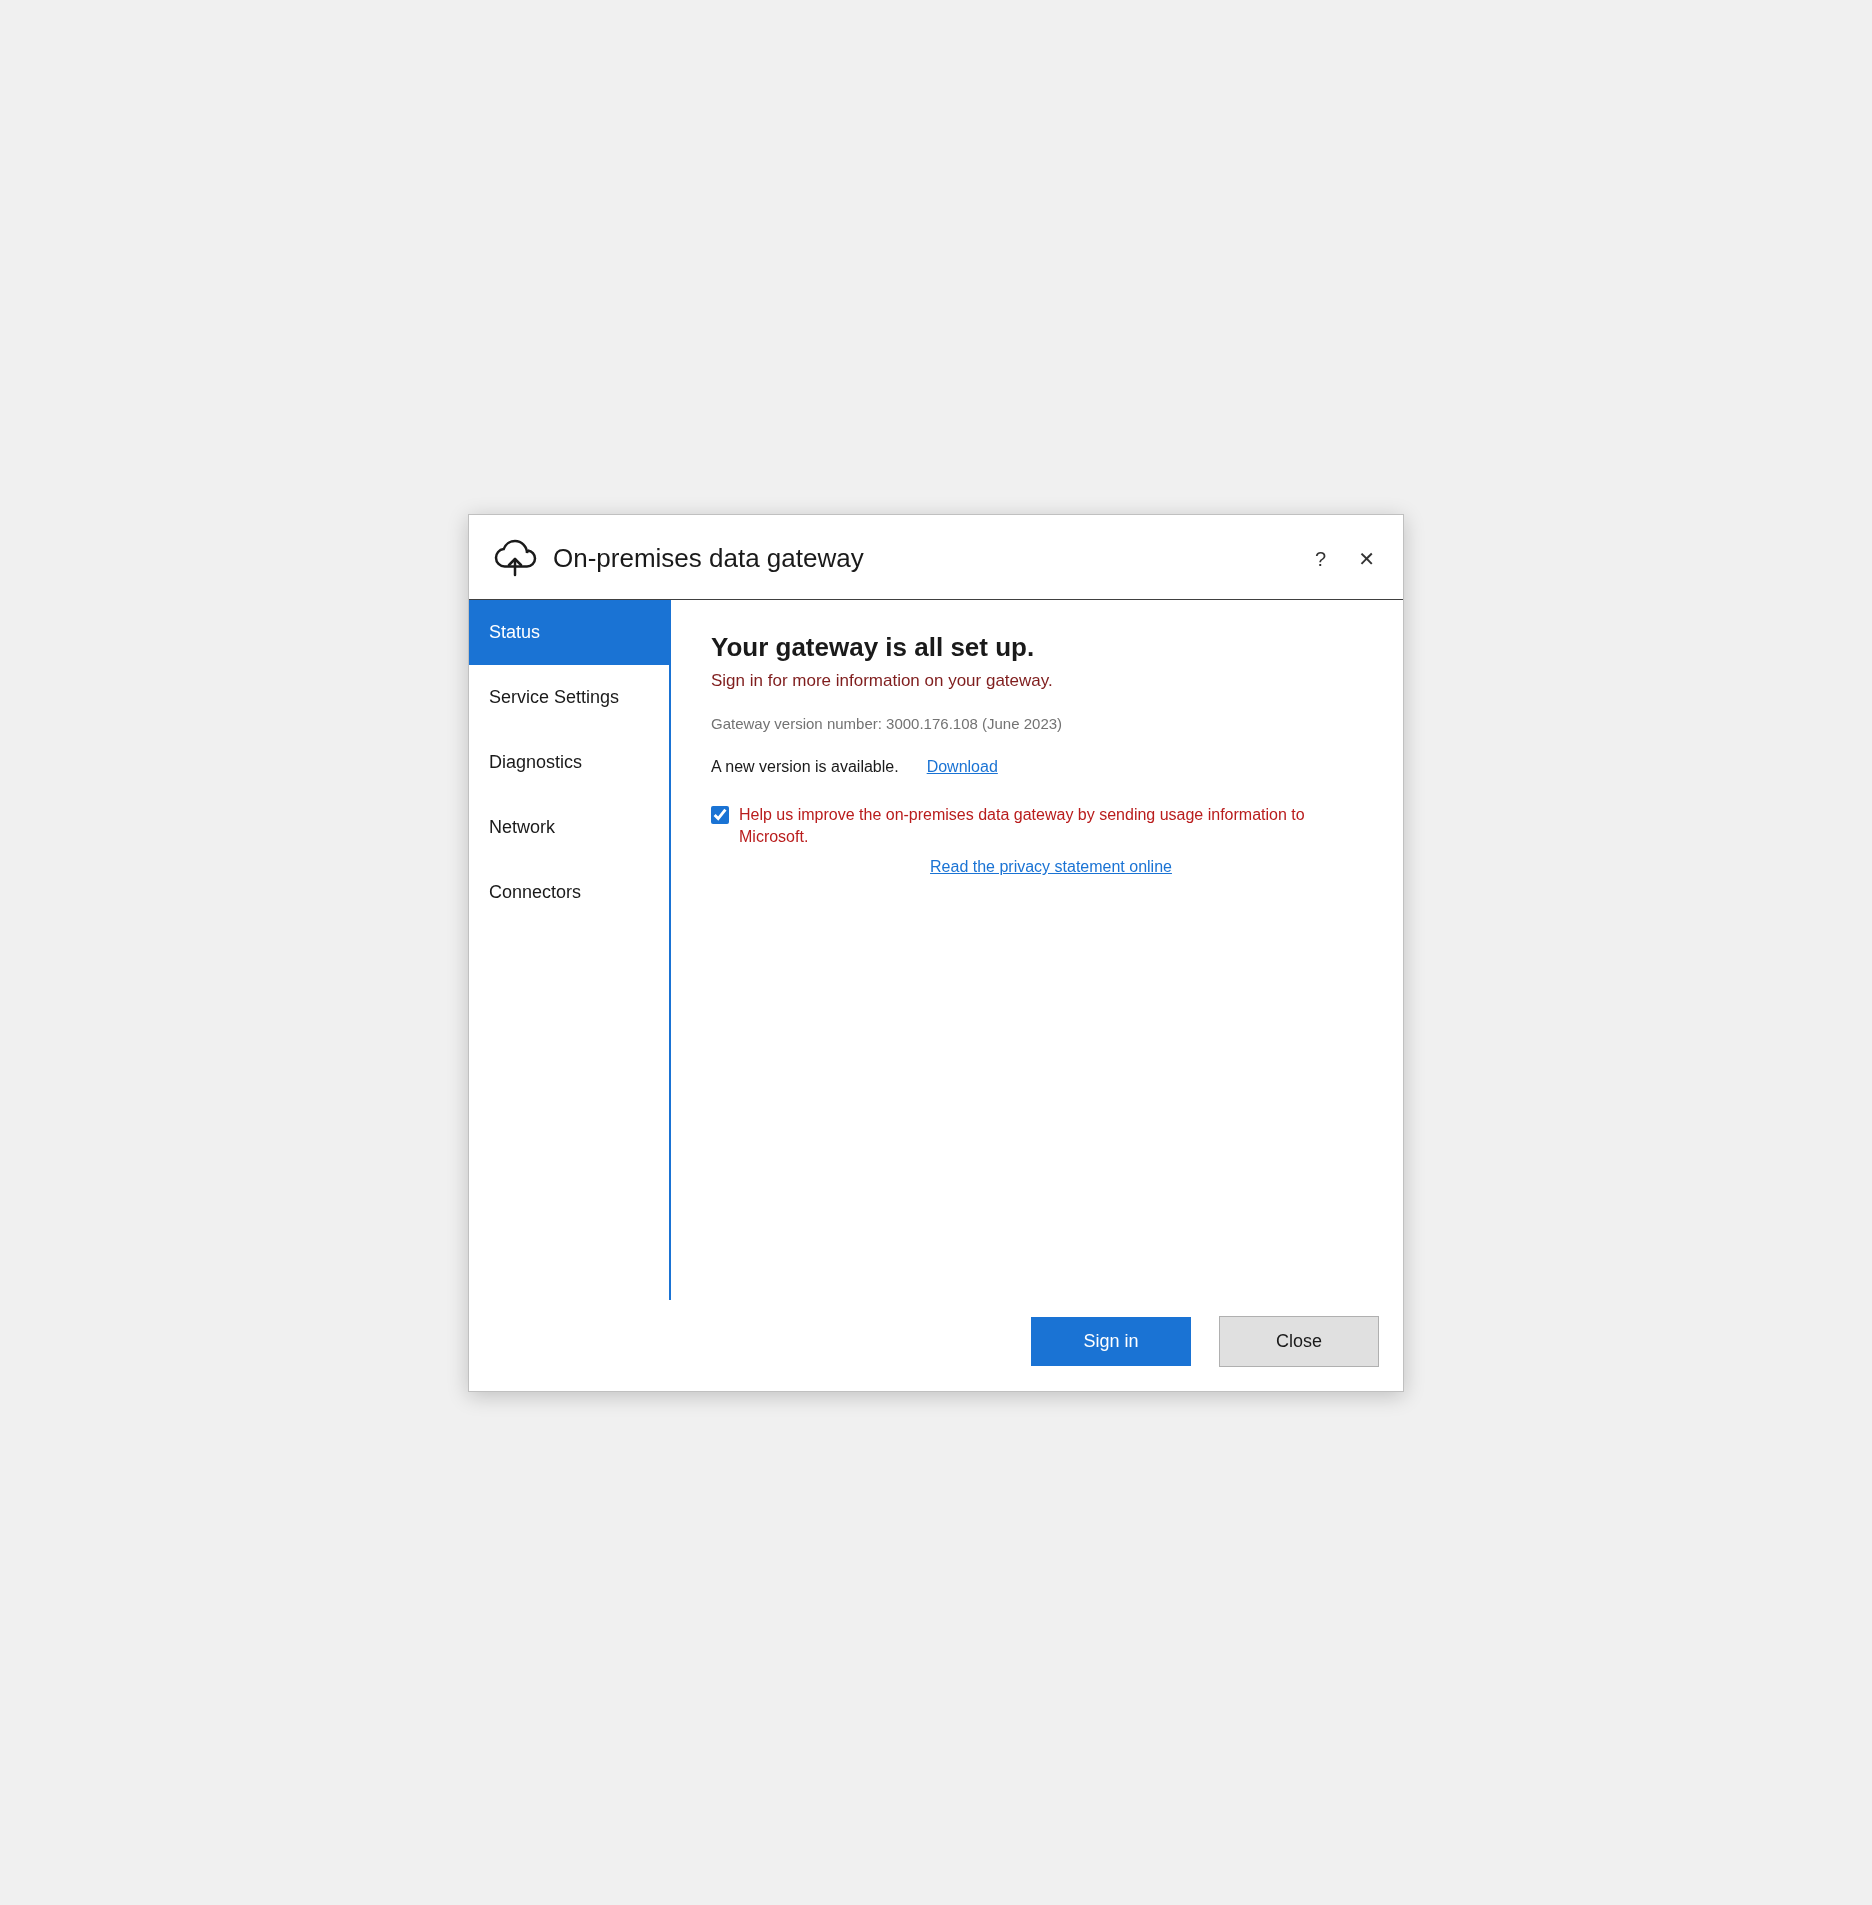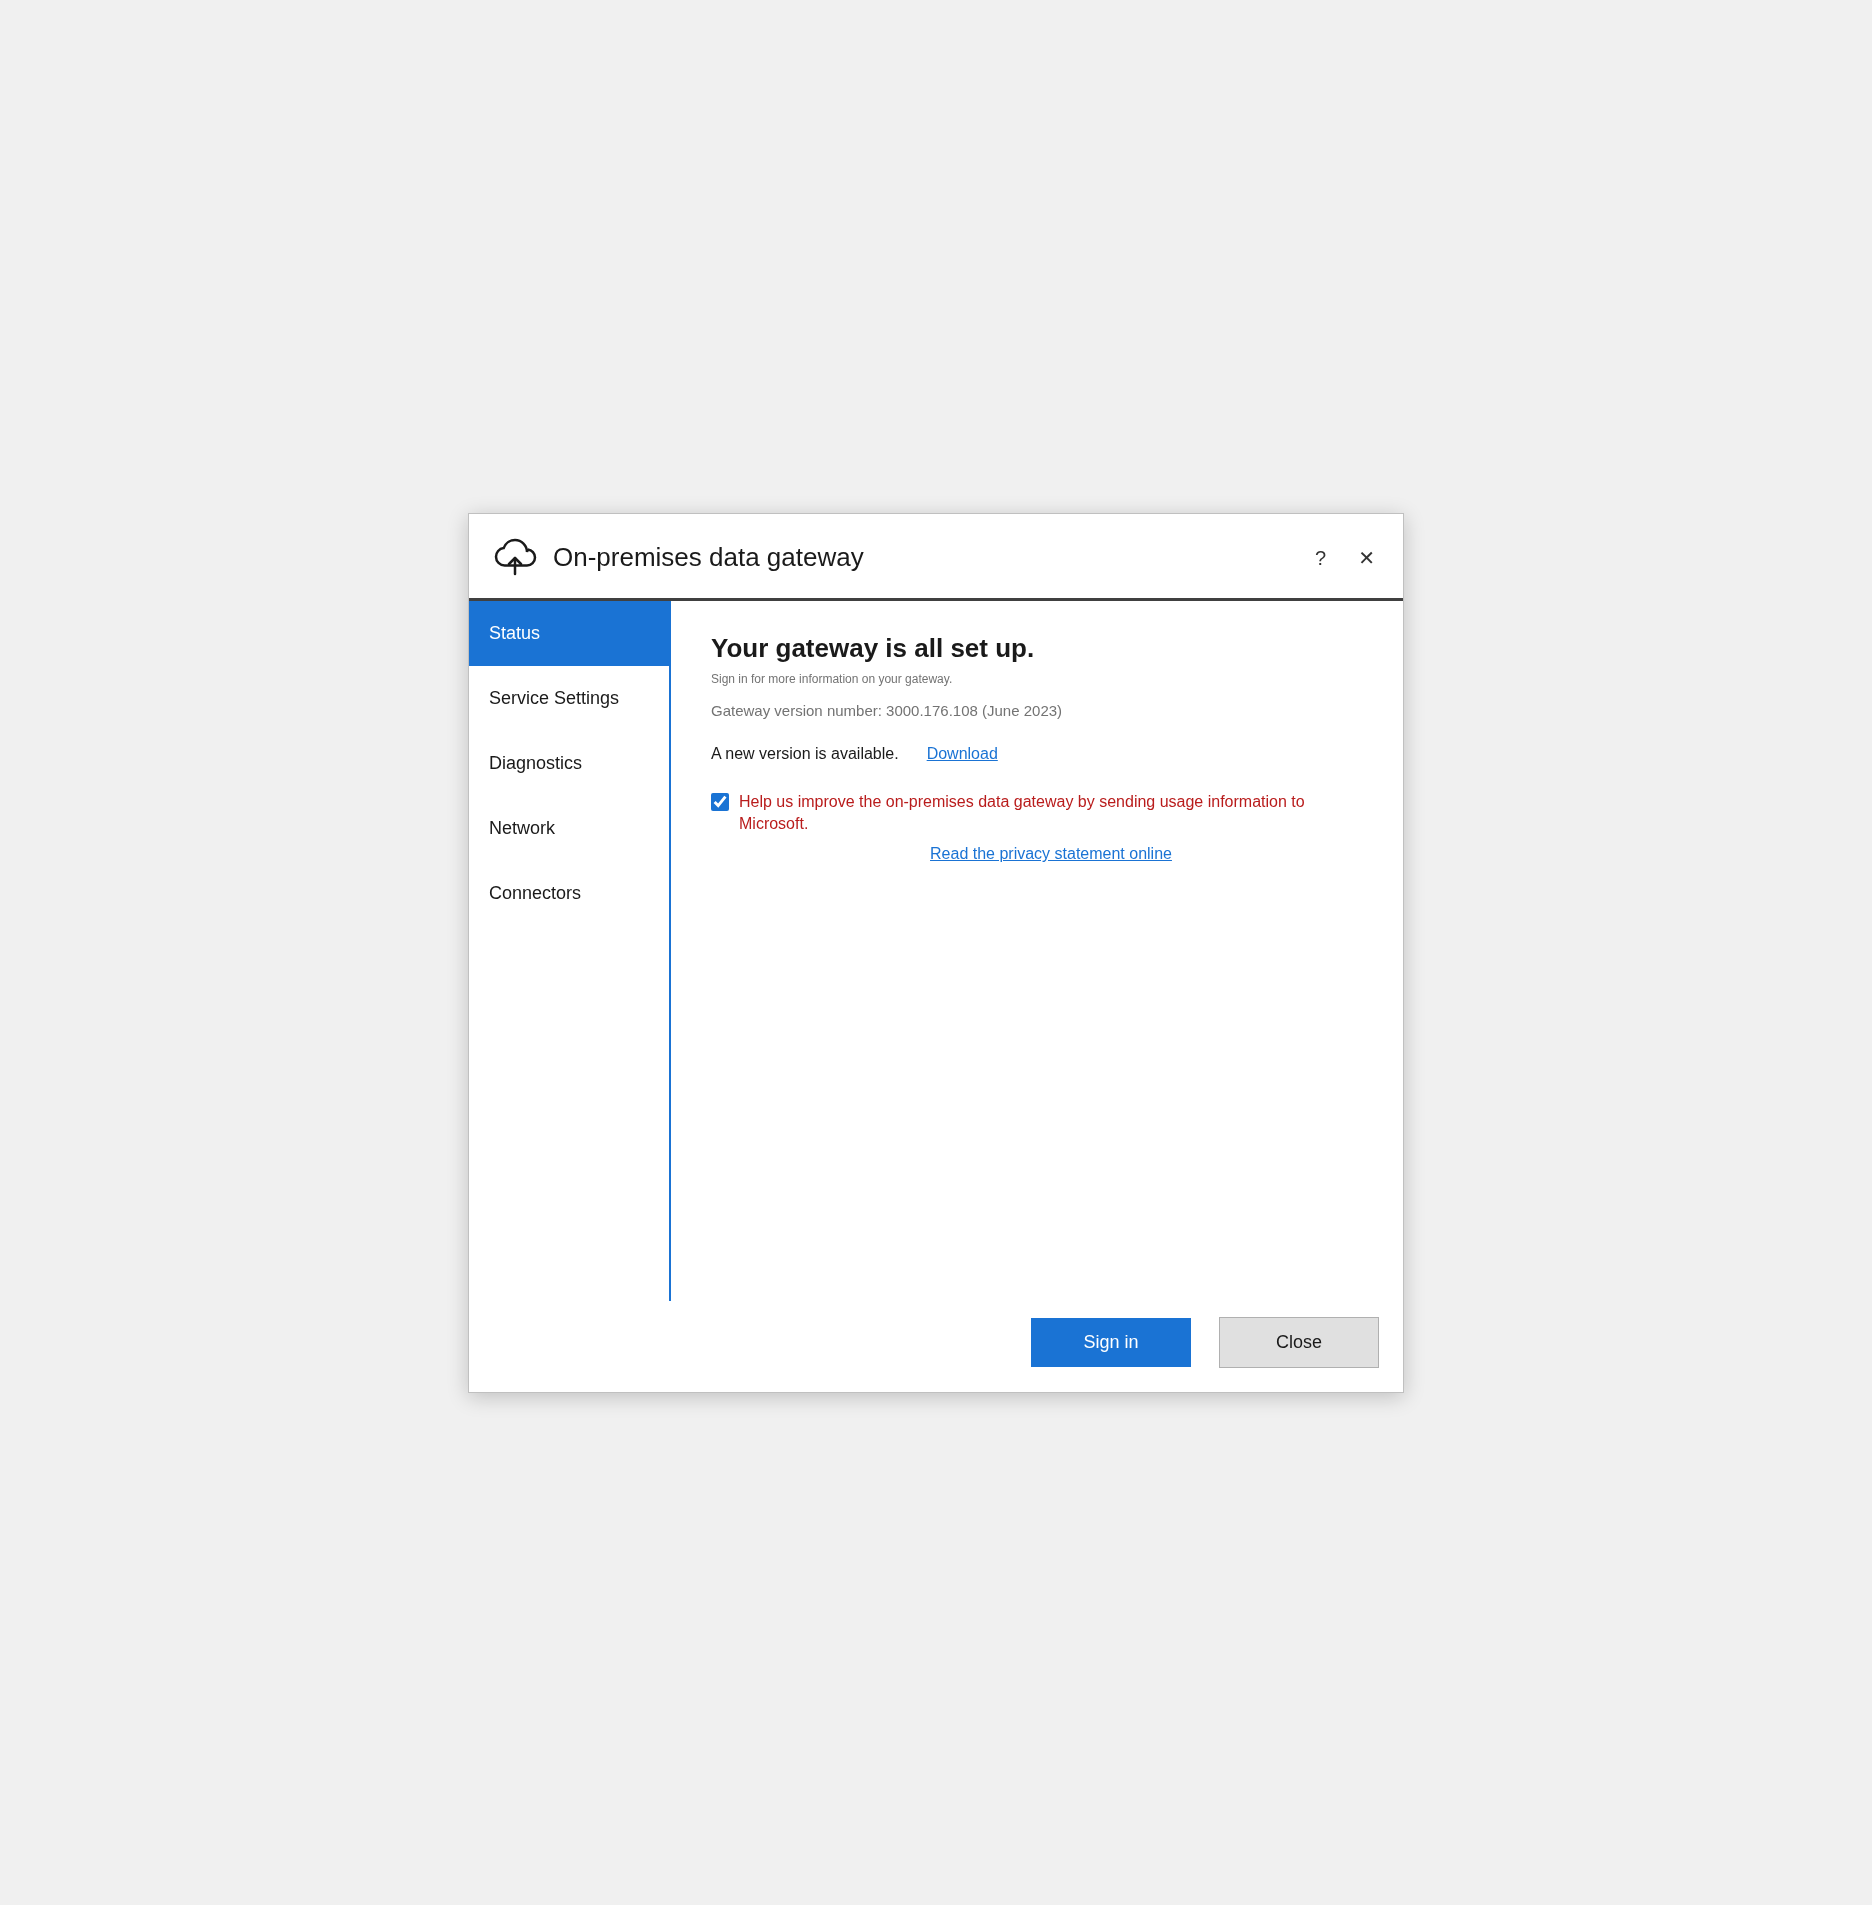--- a/index.html
+++ b/index.html
@@ -25,21 +25,21 @@
       box-shadow: 0 4px 20px rgba(0,0,0,0.2);
       display: flex;
       flex-direction: column;
     }
 
     .title-bar {
       display: flex;
       align-items: center;
       justify-content: space-between;
       padding: 18px 20px 14px 20px;
-      border-bottom: 3px solid #404040;
+      border-bottom: 1px solid #404040;
     }
 
     .title-bar-left {
       display: flex;
       align-items: center;
       gap: 12px;
     }
 
     .cloud-icon {
       width: 52px;
@@ -108,23 +108,23 @@
     }
 
     .status-heading {
       font-size: 26px;
       font-weight: 600;
       color: #1a1a1a;
       margin-bottom: 8px;
     }
 
     .status-subtext {
-      font-size: 12px;
-      color: #737373;
-      margin-bottom: 16px;
+      font-size: 17px;
+      color: #7f1d1d;
+      margin-bottom: 24px;
     }
 
     .gateway-version {
       font-size: 15px;
       color: #737373;
       margin-bottom: 26px;
     }
 
     .new-version-row {
       display: flex;

